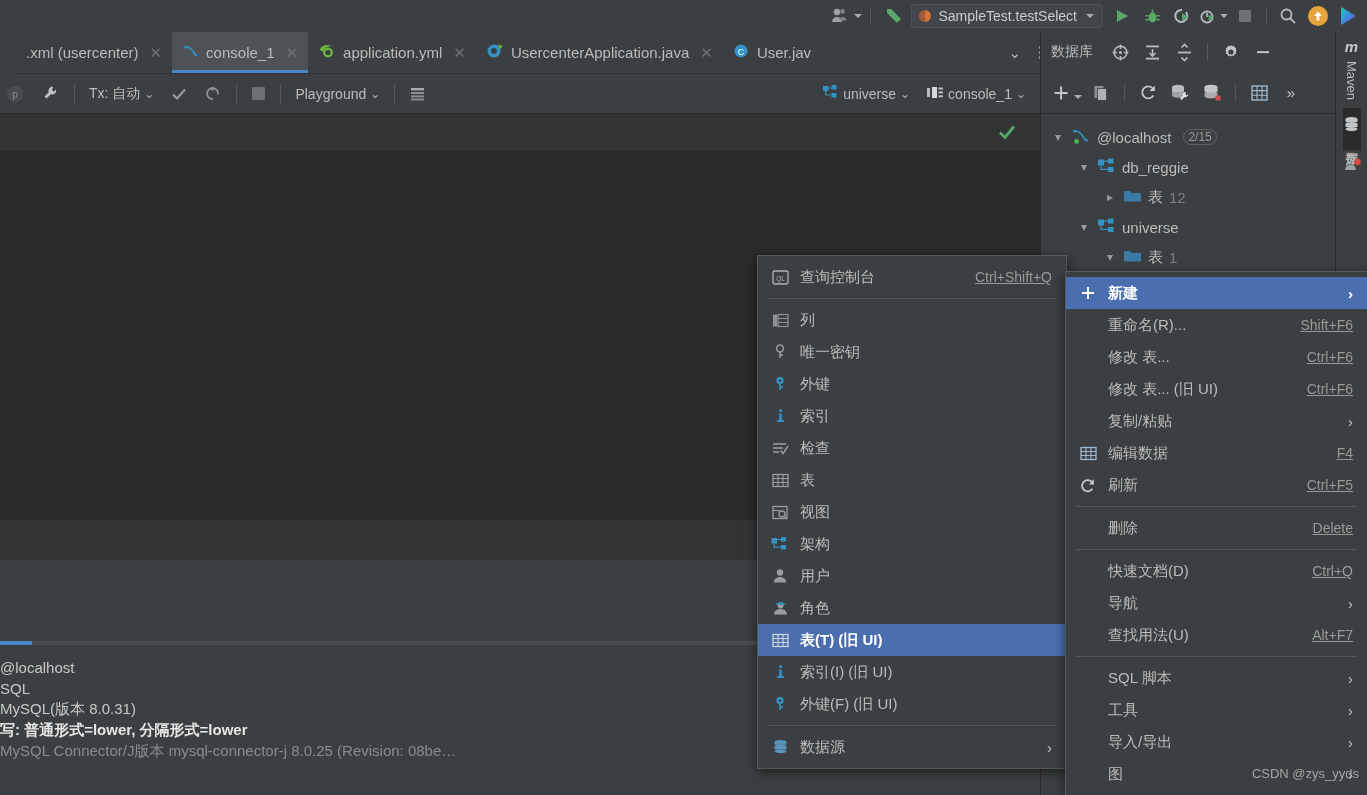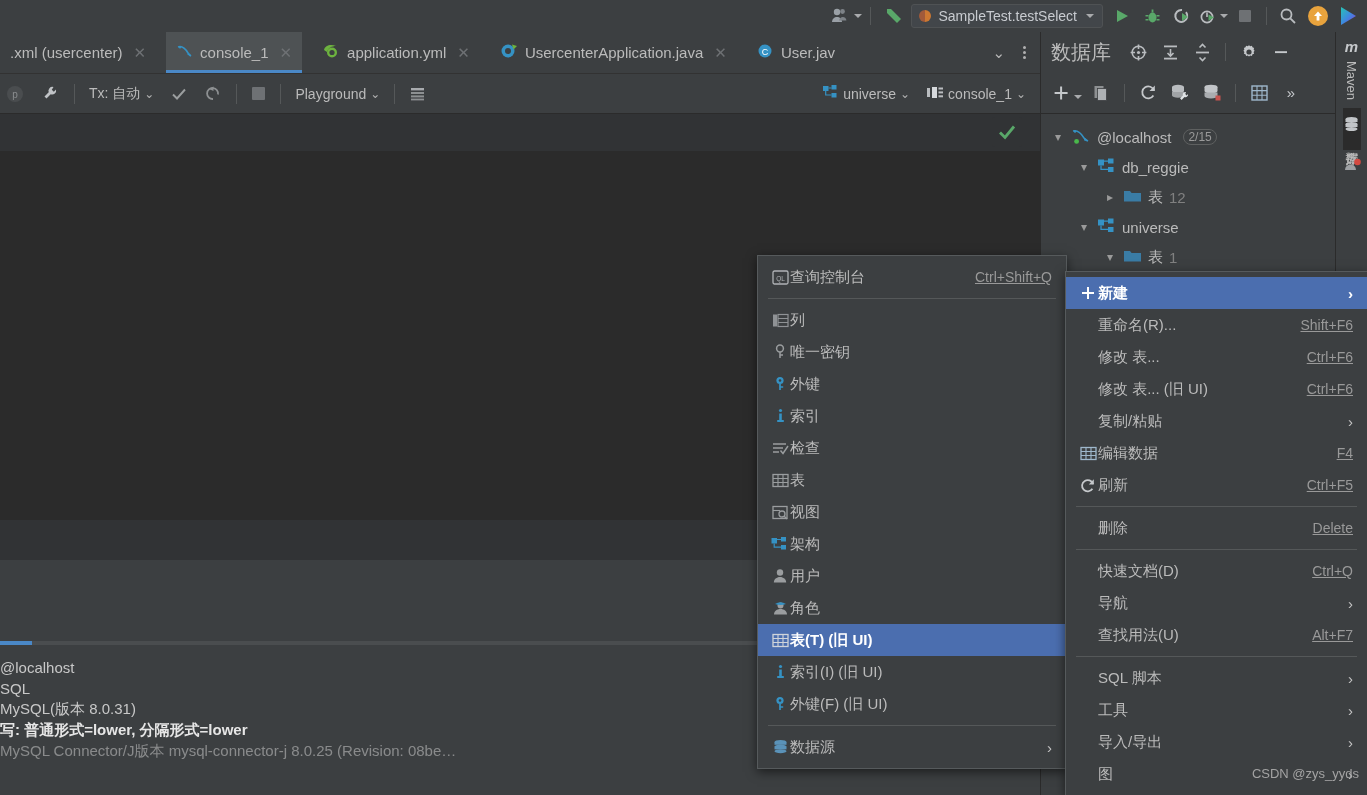--- a/index.html
+++ b/index.html
@@ -33,24 +33,23 @@
     border-radius: 3px; background: #42464a; color: #c8cbd0; font-size: 14px;
     margin: 0 4px;
   }
   .orange-circle {
     width: 20px; height: 20px; border-radius: 50%; background: #e8a33d;
     display: flex; align-items: center; justify-content: center;
   }
 
   
   .tabsrow {
-    position: absolute; left: 0; top: 32px; width: 1040px; height: 42px;
+    position: absolute; left: 16px; top: 32px; width: 1040px; height: 42px;
     background: #3c3f41; display: flex; align-items: stretch;
     border-bottom: 1px solid #323232;
-    gap: 10px;
   }
   .tab {
     display: flex; align-items: center; gap: 7px; padding: 0 10px;
     font-size: 15px; color: #bbbbbb; position: relative; white-space: nowrap;
   }
   .tab.active { background: #4e5254; }
   .tab.active::after {
     content: ""; position: absolute; left: 0; right: 0; bottom: 0;
     height: 3px; background: #4a88c7;
   }
@@ -100,21 +99,21 @@
   .co-b { color: #e6e6e6; font-weight: bold; }
 
   
   .dbpanel {
     position: absolute; left: 1040px; top: 32px; width: 295px; height: 763px;
     background: #3c3f41; border-left: 1px solid #2b2b2b;
   }
   .dbhead {
     height: 40px; display: flex; align-items: center; gap: 2px; padding-left: 10px;
   }
-  .dbhead .title { font-size: 20px; color: #bbbbbb; margin-right: 10px; }
+  .dbhead .title { font-size: 14px; color: #bbbbbb; margin-right: 10px; }
   .dbtoolbar {
     height: 42px; display: flex; align-items: center; gap: 2px; padding-left: 8px;
     border-bottom: 1px solid #2b2b2b;
   }
   .dbtree { padding-top: 8px; font-size: 15px; }
   .trow { display: flex; align-items: center; height: 30px; gap: 6px; color: #bbbbbb; white-space: nowrap; }
   .tcount { color: #808080; font-size: 15px; }
   .badge { border: 1px solid #5e6060; border-radius: 8px; color: #9a9a9a;
            font-size: 12px; padding: 0px 4px; margin-left: 6px; }
   .chev { width: 14px; display: inline-block; text-align: center; color: #9a9a9a; font-size: 12px; }
@@ -131,21 +130,21 @@
   }
   .vtab.sel { background: #2b2b2b; }
 
   
   .menu {
     position: absolute; background: #3c3f41; border: 1px solid #565a5c;
     box-shadow: 0 3px 10px rgba(0,0,0,.55); padding: 5px 0; z-index: 50;
   }
   .mi {
     display: flex; align-items: center; height: 32px; padding: 0 14px 0 12px;
-    font-size: 15px; color: #bbbbbb; white-space: nowrap; 
+    font-size: 15px; color: #bbbbbb; white-space: nowrap; gap: 10px;
   }
   .mi.sel { background: #4b6eaf; color: #ffffff; font-weight: bold; }
   .mi .ico { width: 20px; height: 18px; display: flex; align-items: center; justify-content: center; flex: 0 0 20px; }
   .mi .lbl { flex: 1 1 auto; }
   .mi .acc { color: #999999; font-size: 14px; margin-left: 28px; text-decoration: underline; }
   .mi .arrow { color: #c4c4c4; font-size: 15px; margin-left: 24px; }
   .mi.sel .arrow { color: #ffffff; }
   .msep { height: 1px; background: #555859; margin: 5px 10px; }
 
   #menuLeft  { left: 757px; top: 255px; width: 310px; }

